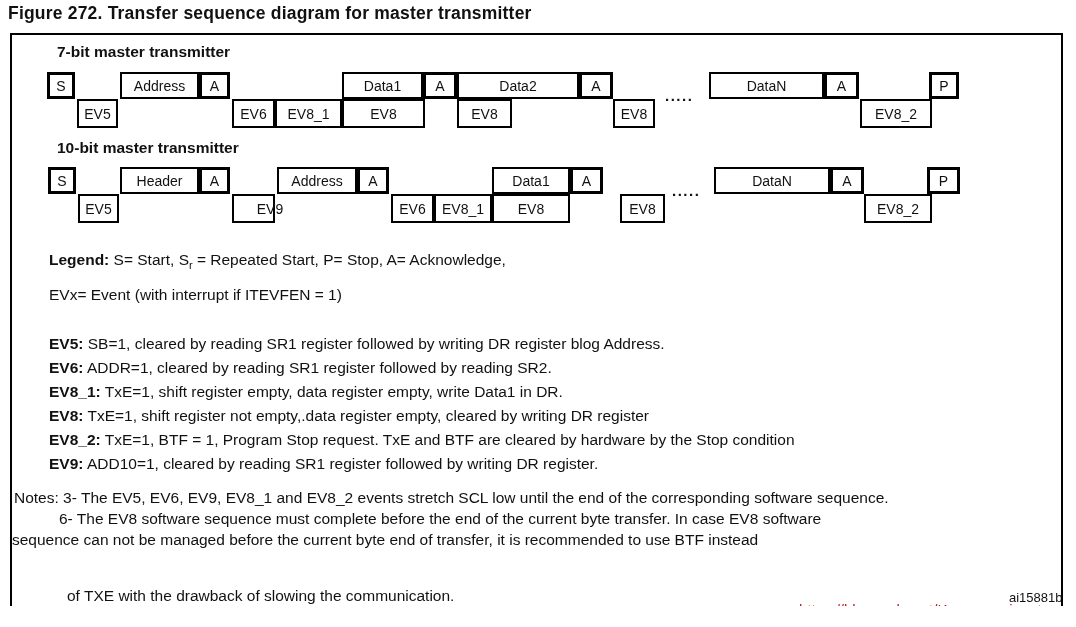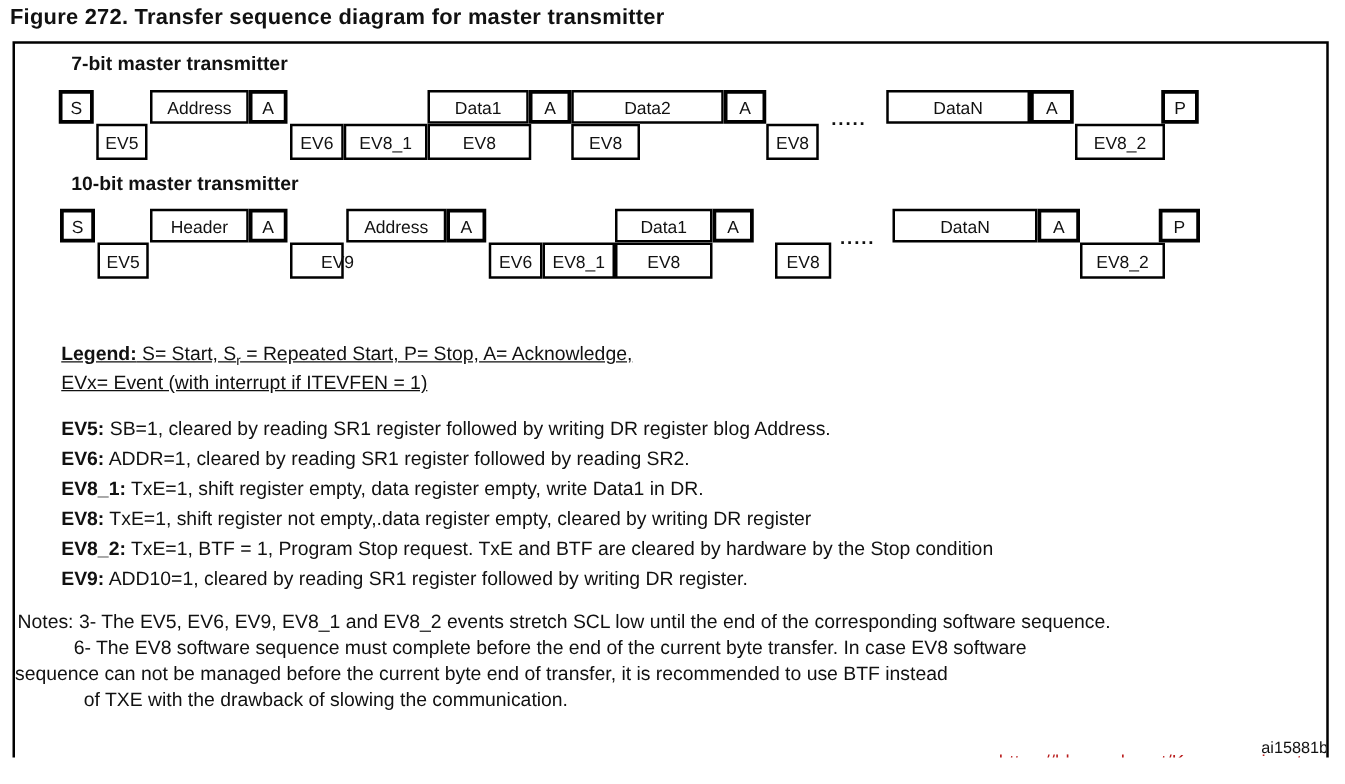--- a/index.html
+++ b/index.html
@@ -7,21 +7,21 @@
     font-family:"Liberation Sans", sans-serif; color:#111; }
   .page { position:relative; width:1076px; height:606px; background:#fff; overflow:hidden; }
   .title { position:absolute; left:8px; top:3px; font-size:17.5px; font-weight:bold; letter-spacing:0.2px; }
   .frame { position:absolute; left:10px; top:33px; width:1053px; height:583px;
     border:2px solid #000; overflow:hidden; background:#fff; }
   .sec-label { position:absolute; font-size:15.5px; font-weight:bold; white-space:nowrap; }
   .dbox { position:absolute; border:2px solid #000; background:#fff;
     display:flex; align-items:center; justify-content:center; font-size:14px; white-space:nowrap; }
   .dbox.thick { border-width:3px; }
   .dots { position:absolute; font-size:15px; font-weight:bold; letter-spacing:1.5px; }
-  .legend { position:absolute; left:37px; top:240px; font-size:15.5px; line-height:17px;text-decoration:underline; }
+  .legend { position:absolute; left:37px; top:210px; font-size:15.5px; line-height:30px; }
   .legend b, .ev-line b { font-weight:bold; }
   .legend-sub { font-size:11px; }
   #ev-defs { position:absolute; left:37px; top:297px; font-size:15.5px; line-height:24px; }
   #notes { position:absolute; left:0px; top:452px; font-size:15.5px; line-height:21px; }
   .note-line { white-space:nowrap; }
   .ai-label { position:absolute; left:997px; top:555px; font-size:13px; white-space:nowrap; }
   .watermark { position:absolute; right:1px; top:566px; font-size:15px; color:#b91c1c; white-space:nowrap;margin-left:32px; }
 </style>
 </head>
 <body>
@@ -82,19 +82,19 @@
         <div class="ev-line"><b>EV8_1:</b><span> TxE=1, shift register empty, data register empty, write Data1 in DR.</span></div>
         <div class="ev-line"><b>EV8:</b><span> TxE=1, shift register not empty,.data register empty, cleared by writing DR register</span></div>
         <div class="ev-line"><b>EV8_2:</b><span> TxE=1, BTF = 1, Program Stop request. TxE and BTF are cleared by hardware by the Stop condition</span></div>
         <div class="ev-line"><b>EV9:</b><span> ADD10=1, cleared by reading SR1 register followed by writing DR register.</span></div>
       </div>
 
     <div id="notes">
         <div class="note-line" style="margin-left: 2px;">Notes: 3- The EV5, EV6, EV9, EV8_1 and EV8_2 events stretch SCL low until the end of the corresponding software sequence.</div>
         <div class="note-line" style="margin-left: 47px;">6- The EV8 software sequence must complete before the end of the current byte transfer. In case EV8 software</div>
         <div class="note-line" style="">sequence can not be managed before the current byte end of transfer, it is recommended to use BTF instead</div>
-        <div class="note-line" style="margin-left: 55px;">of TXE with the drawback of slowing the communication.</div>
+        <div class="note-line" style="margin-left: 55px; margin-top: 35px;">of TXE with the drawback of slowing the communication.</div>
       </div>
 
     <div class="ai-label">ai15881b</div>
     <div class="watermark">https://blog.csdn.net/Keep_moving_tzw</div>
   </div>
 </div>
 
 </body></html>

